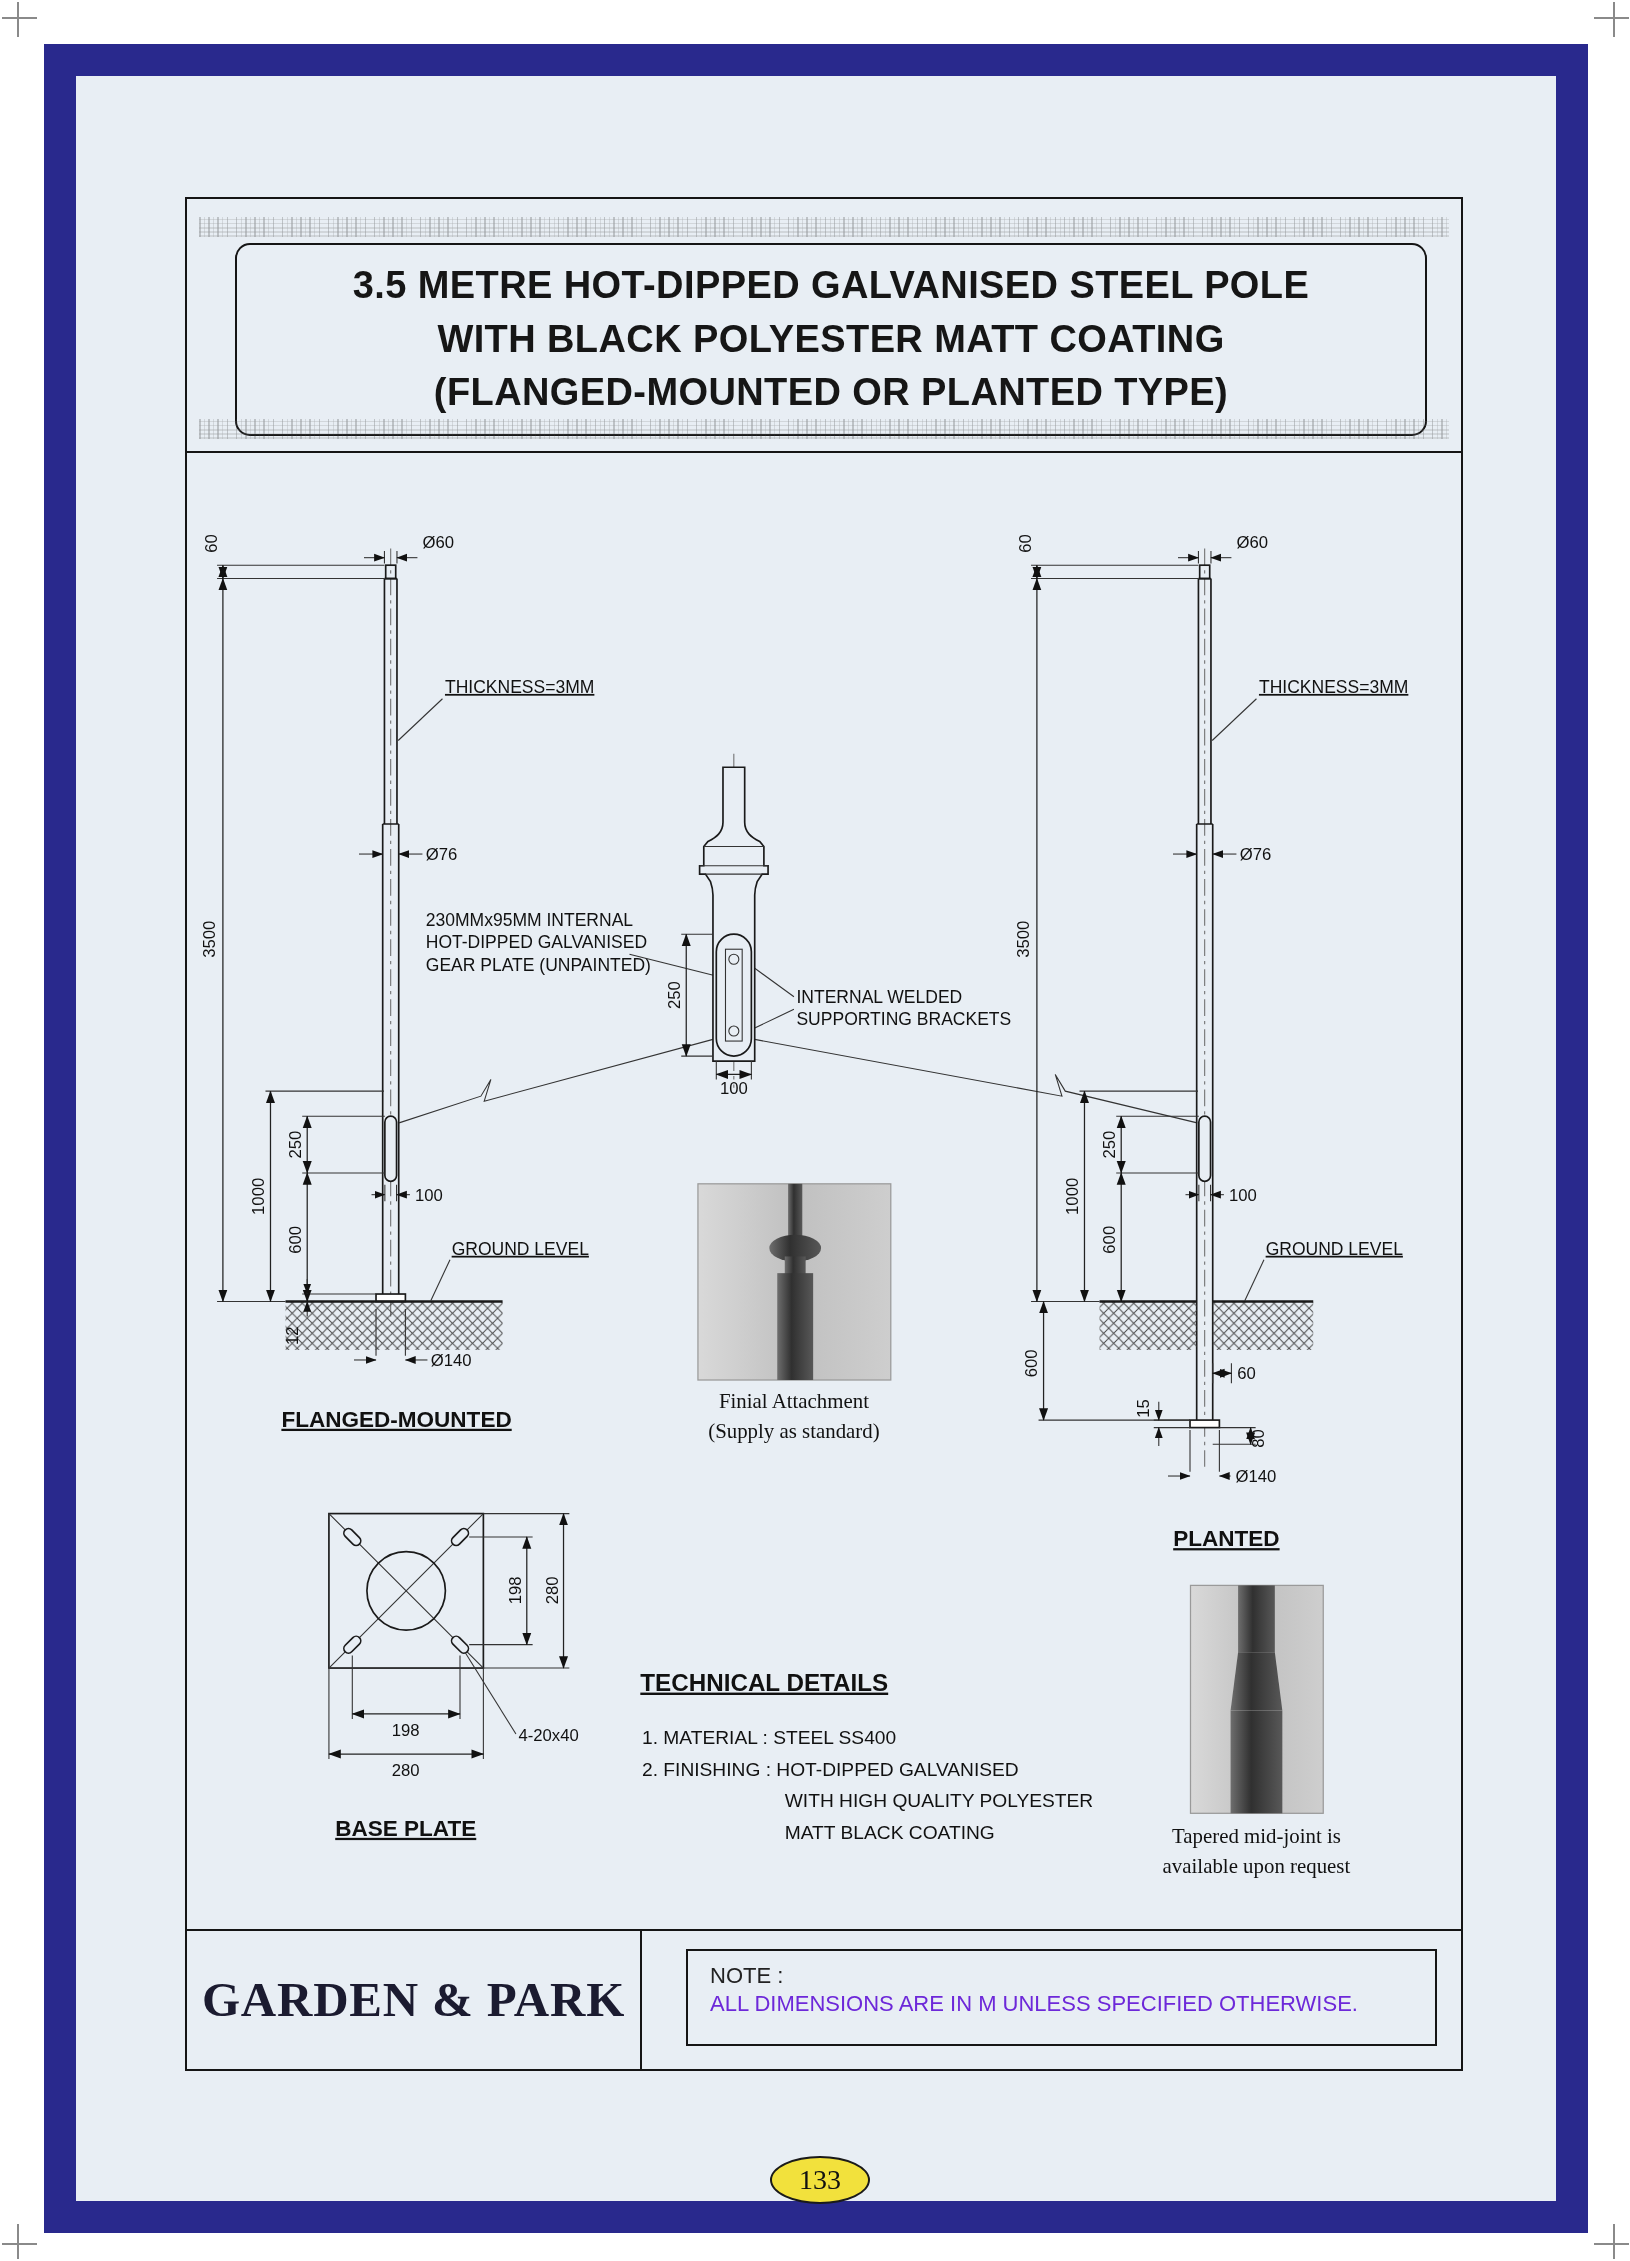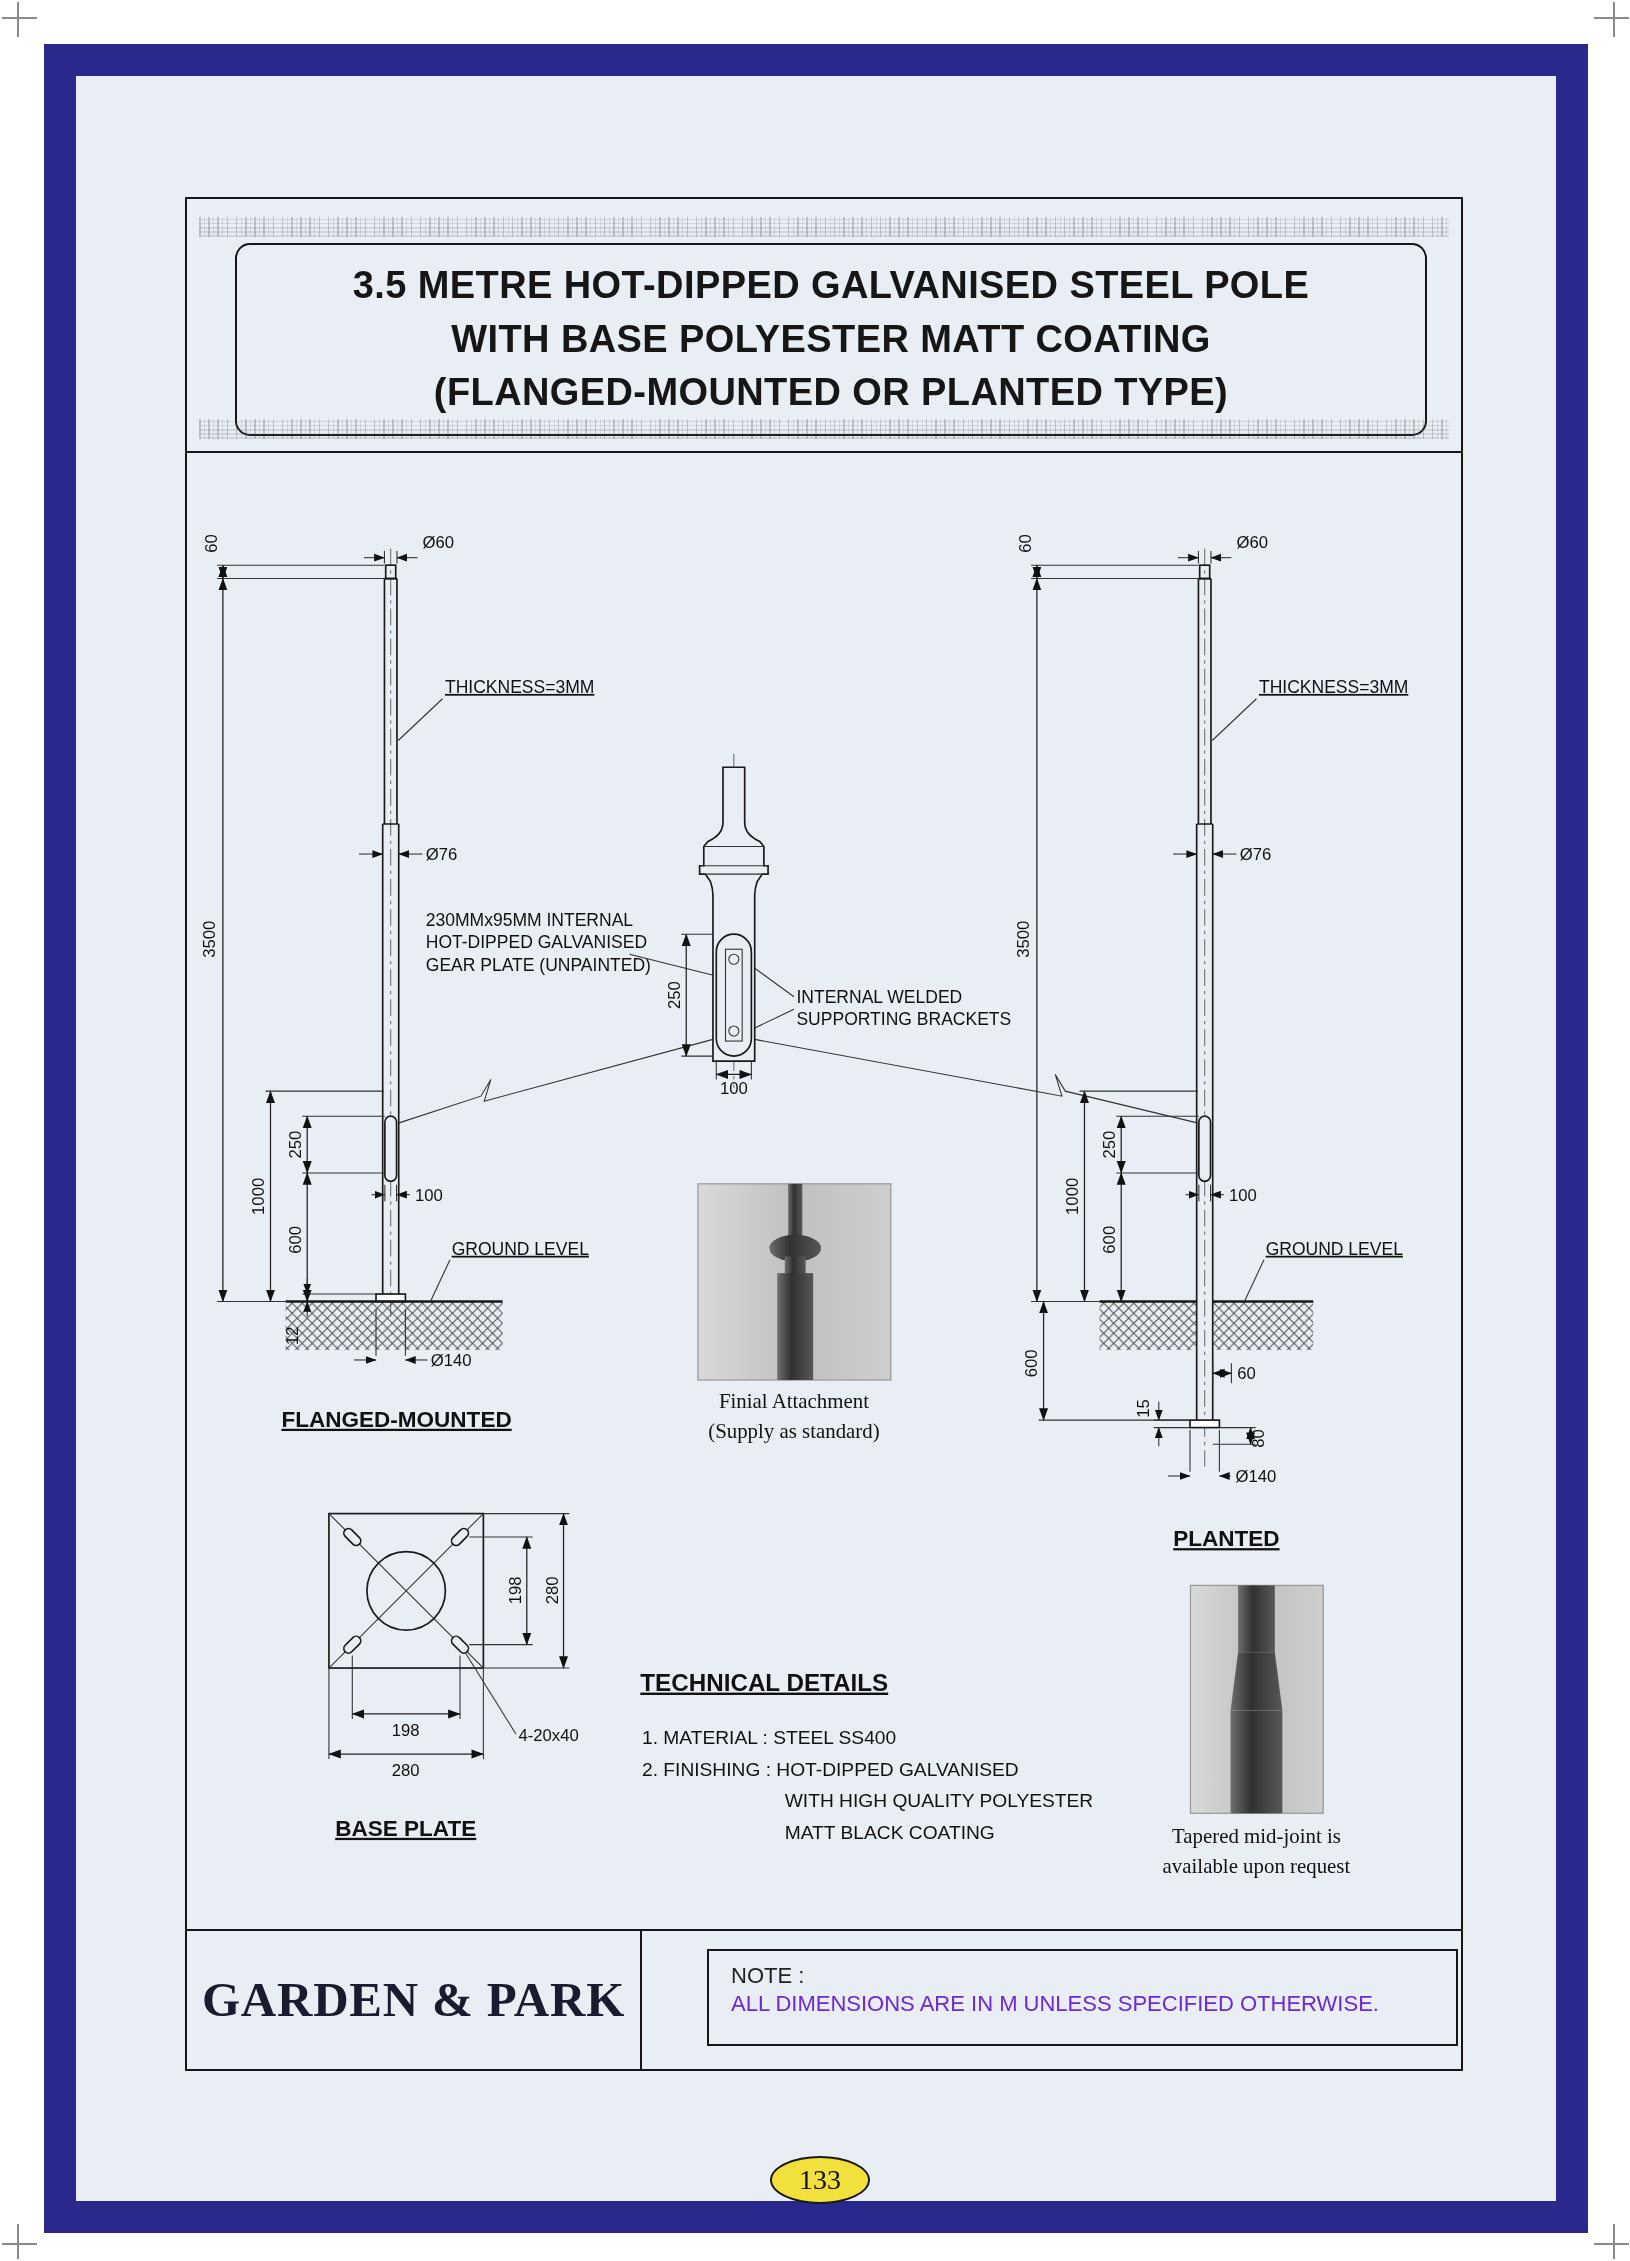--- a/index.html
+++ b/index.html
@@ -12,21 +12,21 @@
   .strip{position:absolute;left:11.7px;right:11.7px;height:20px;opacity:.45;z-index:5;pointer-events:none;
      background-image:repeating-linear-gradient(90deg, rgba(60,60,60,.55) 0 1.7px, transparent 1.7px 5px, rgba(90,90,90,.35) 5px 5.9px, transparent 5.9px 9.2px),
                       repeating-linear-gradient(0deg, rgba(120,120,120,.45) 0 1.7px, transparent 1.7px 4.2px);}
   .strip-top{top:18.4px;}
   .strip-bottom{top:220px;}
   .title-box{position:absolute;left:48px;top:44px;width:1188px;height:189px;border:2.5px solid #151515;border-radius:15px;
              display:flex;flex-direction:column;justify-content:center;align-items:center;z-index:2;background:#e8eef4;}
   .title-line{font-weight:bold;font-size:38px;line-height:1.42;letter-spacing:0.4px;color:#161616;text-align:right;}
   .title-divider{position:absolute;left:0;right:0;top:252px;height:0;border-top:2.5px solid #151515;}
   .drawing-svg{position:absolute;left:0;top:255px;}
-  .footer-band{position:absolute;left:0;right:0;top:1730px;bottom:0;border-top:2.5px solid #151515;display:flex;gap:21px;}
+  .footer-band{position:absolute;left:0;right:0;top:1730px;bottom:0;border-top:2.5px solid #151515;display:flex;}
   .product{width:453px;border-right:2.5px solid #151515;display:flex;flex-direction:column;justify-content:center;align-items:center;}
   .product div{font-family:"Liberation Serif",serif;font-weight:bold;font-size:49px;line-height:1.18;color:#1b1b30;letter-spacing:0.8px;}
   .note-cell{flex:1;position:relative;border-radius:30px;}
   .note-box{position:absolute;left:44px;top:18.4px;width:751px;height:97px;border:2.5px solid #151515;padding:11.7px 22px;box-sizing:border-box;}
   .note-label{font-size:22px;color:#222;}
   .note-text{font-size:22px;color:#6d28d9;margin-top:2px;}
   .badge{position:absolute;left:770px;top:2156px;width:96px;height:44px;border-radius:50%;
          background:#f2e13c;border:2.5px solid #1a1a1a;display:flex;align-items:center;justify-content:center;
          font-family:"Liberation Serif",serif;font-size:28px;color:#111;}
   
@@ -62,21 +62,21 @@
   <div class="frame">
     <div class="inner">
 
       <div class="content-box">
 
         <div class="strip strip-top"></div>
         <div class="strip strip-bottom"></div>
 
         <div class="title-box">
           <div class="title-line">3.5 METRE HOT-DIPPED GALVANISED STEEL POLE</div>
-          <div class="title-line">WITH BASE POLYESTER MATT COATING</div>
+          <div class="title-line">WITH BLACK POLYESTER MATT COATING</div>
           <div class="title-line">(FLANGED-MOUNTED OR PLANTED TYPE)</div>
         </div>
 
         <div class="title-divider"></div>
 
         <svg class="drawing-svg" width="1274" height="1473" viewBox="0 0 1526 1758" xmlns="http://www.w3.org/2000/svg">
           <defs>
             <marker id="arr" viewBox="0 0 10 10" refX="9.5" refY="5" markerWidth="10" markerHeight="10" orient="auto-start-reverse">
               <path d="M0 1.4 L10 5 L0 8.6 Z" fill="#111"></path>
             </marker>

